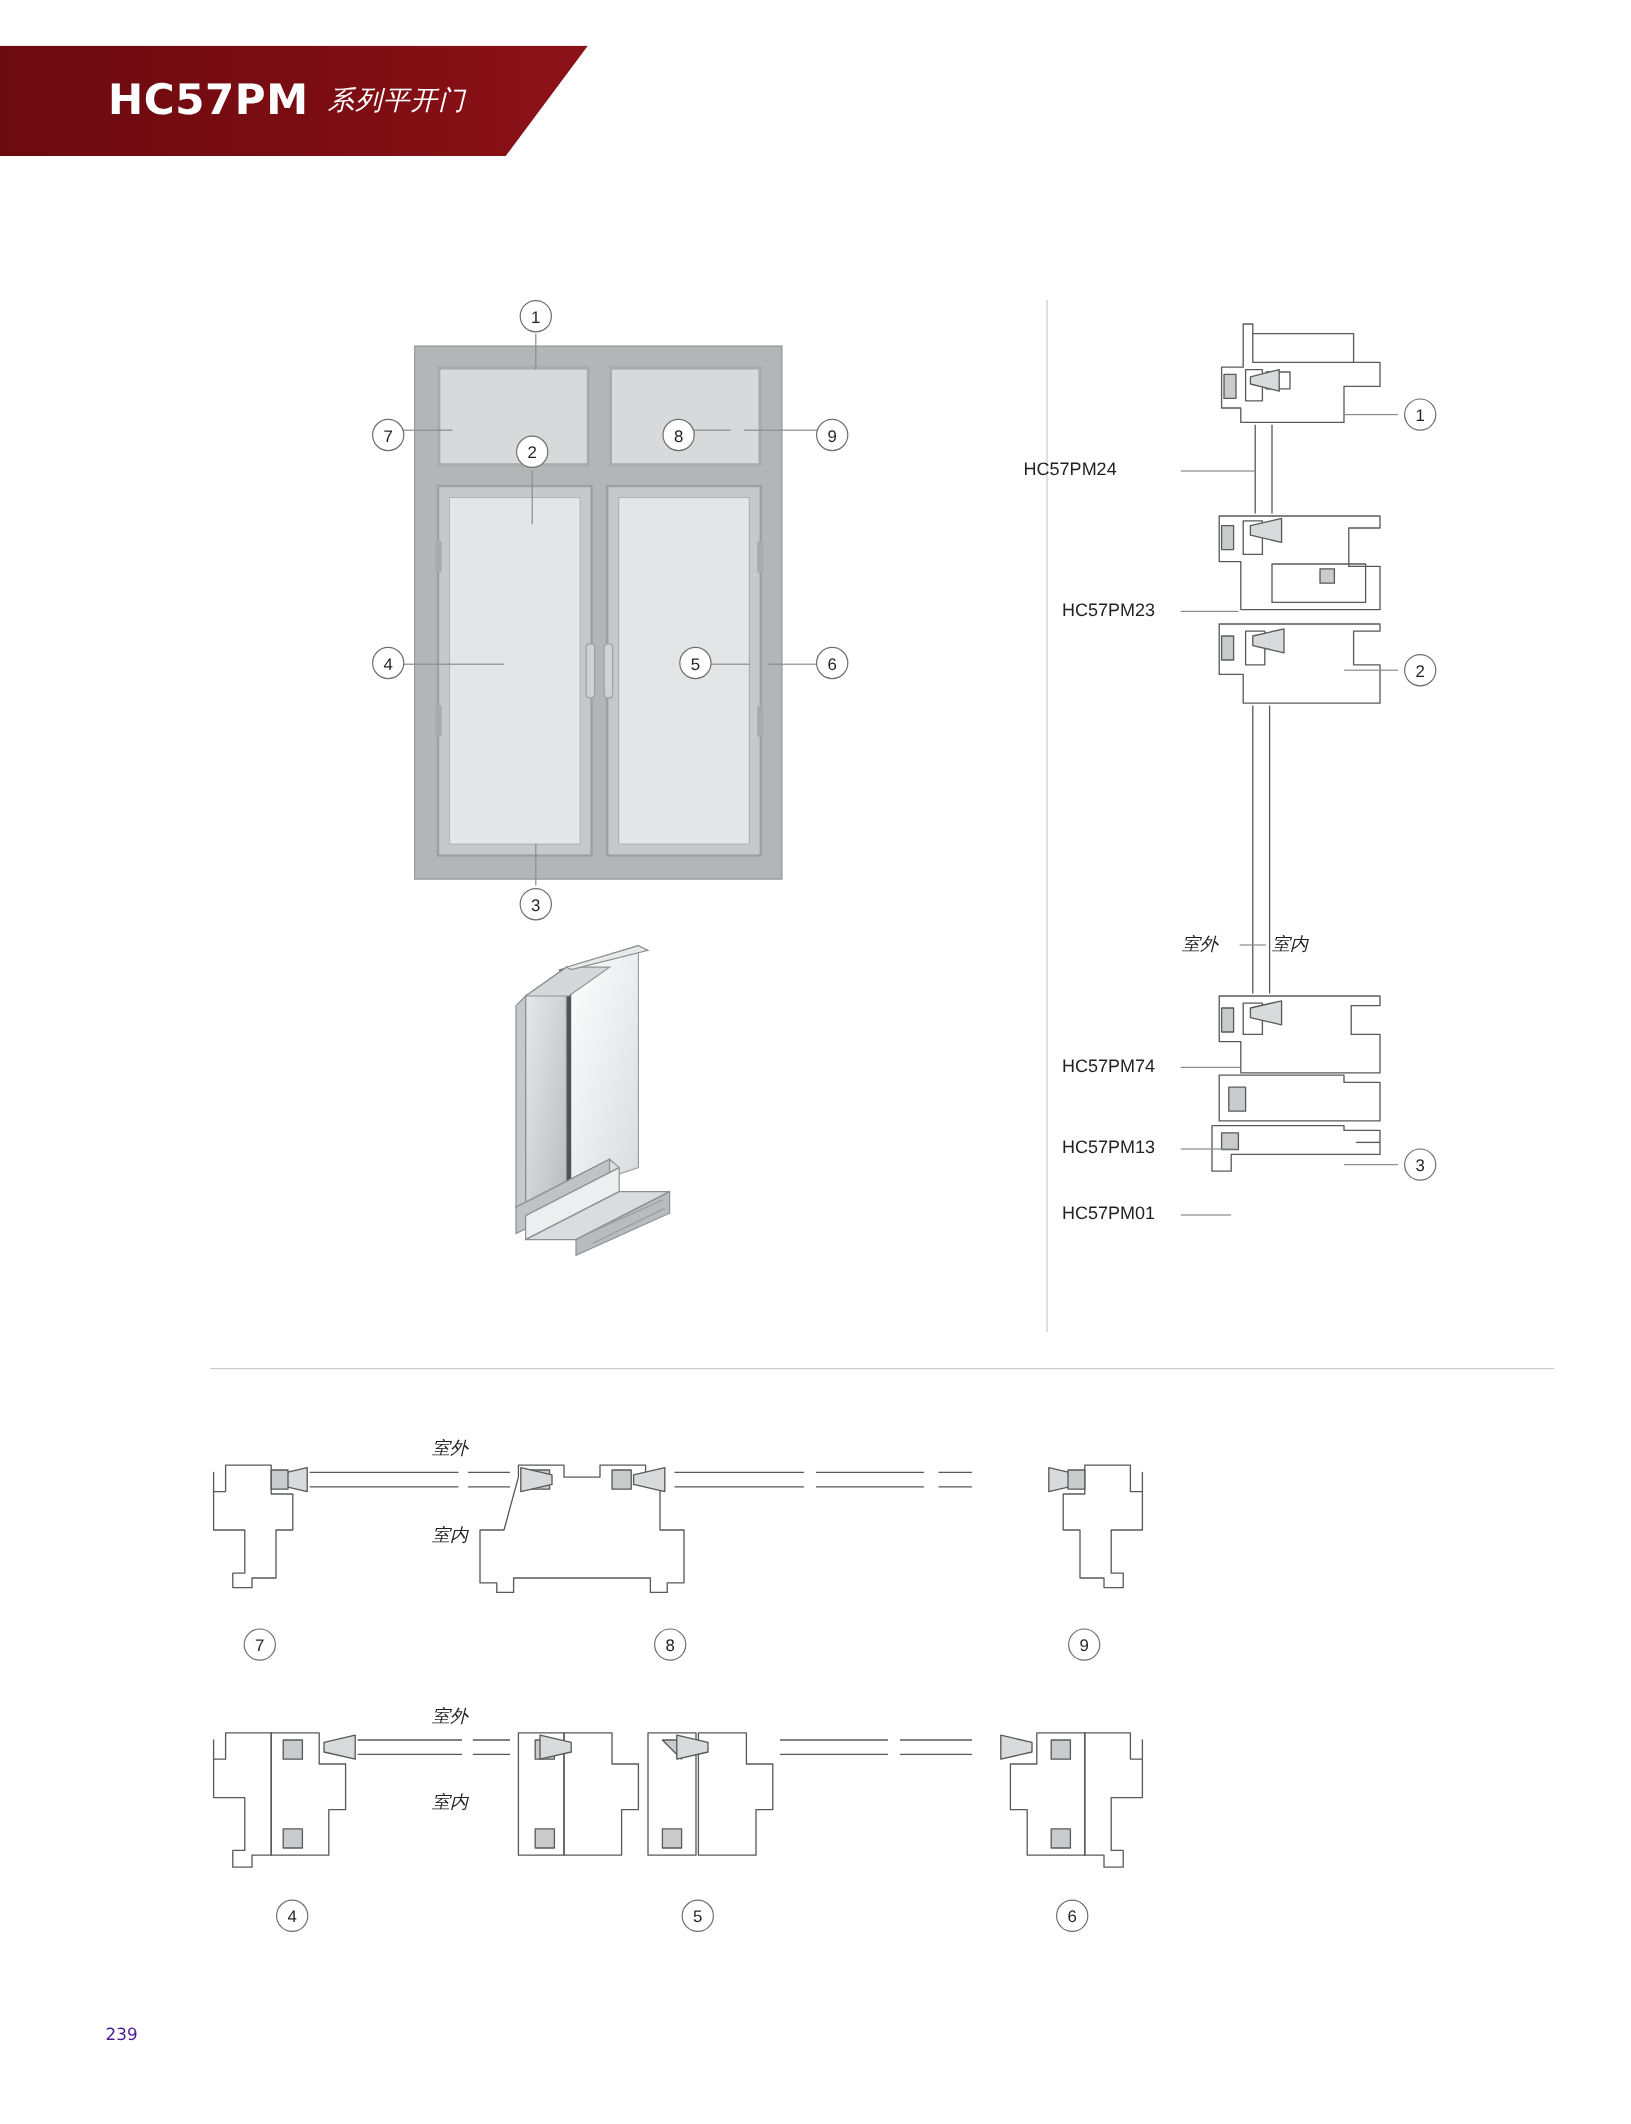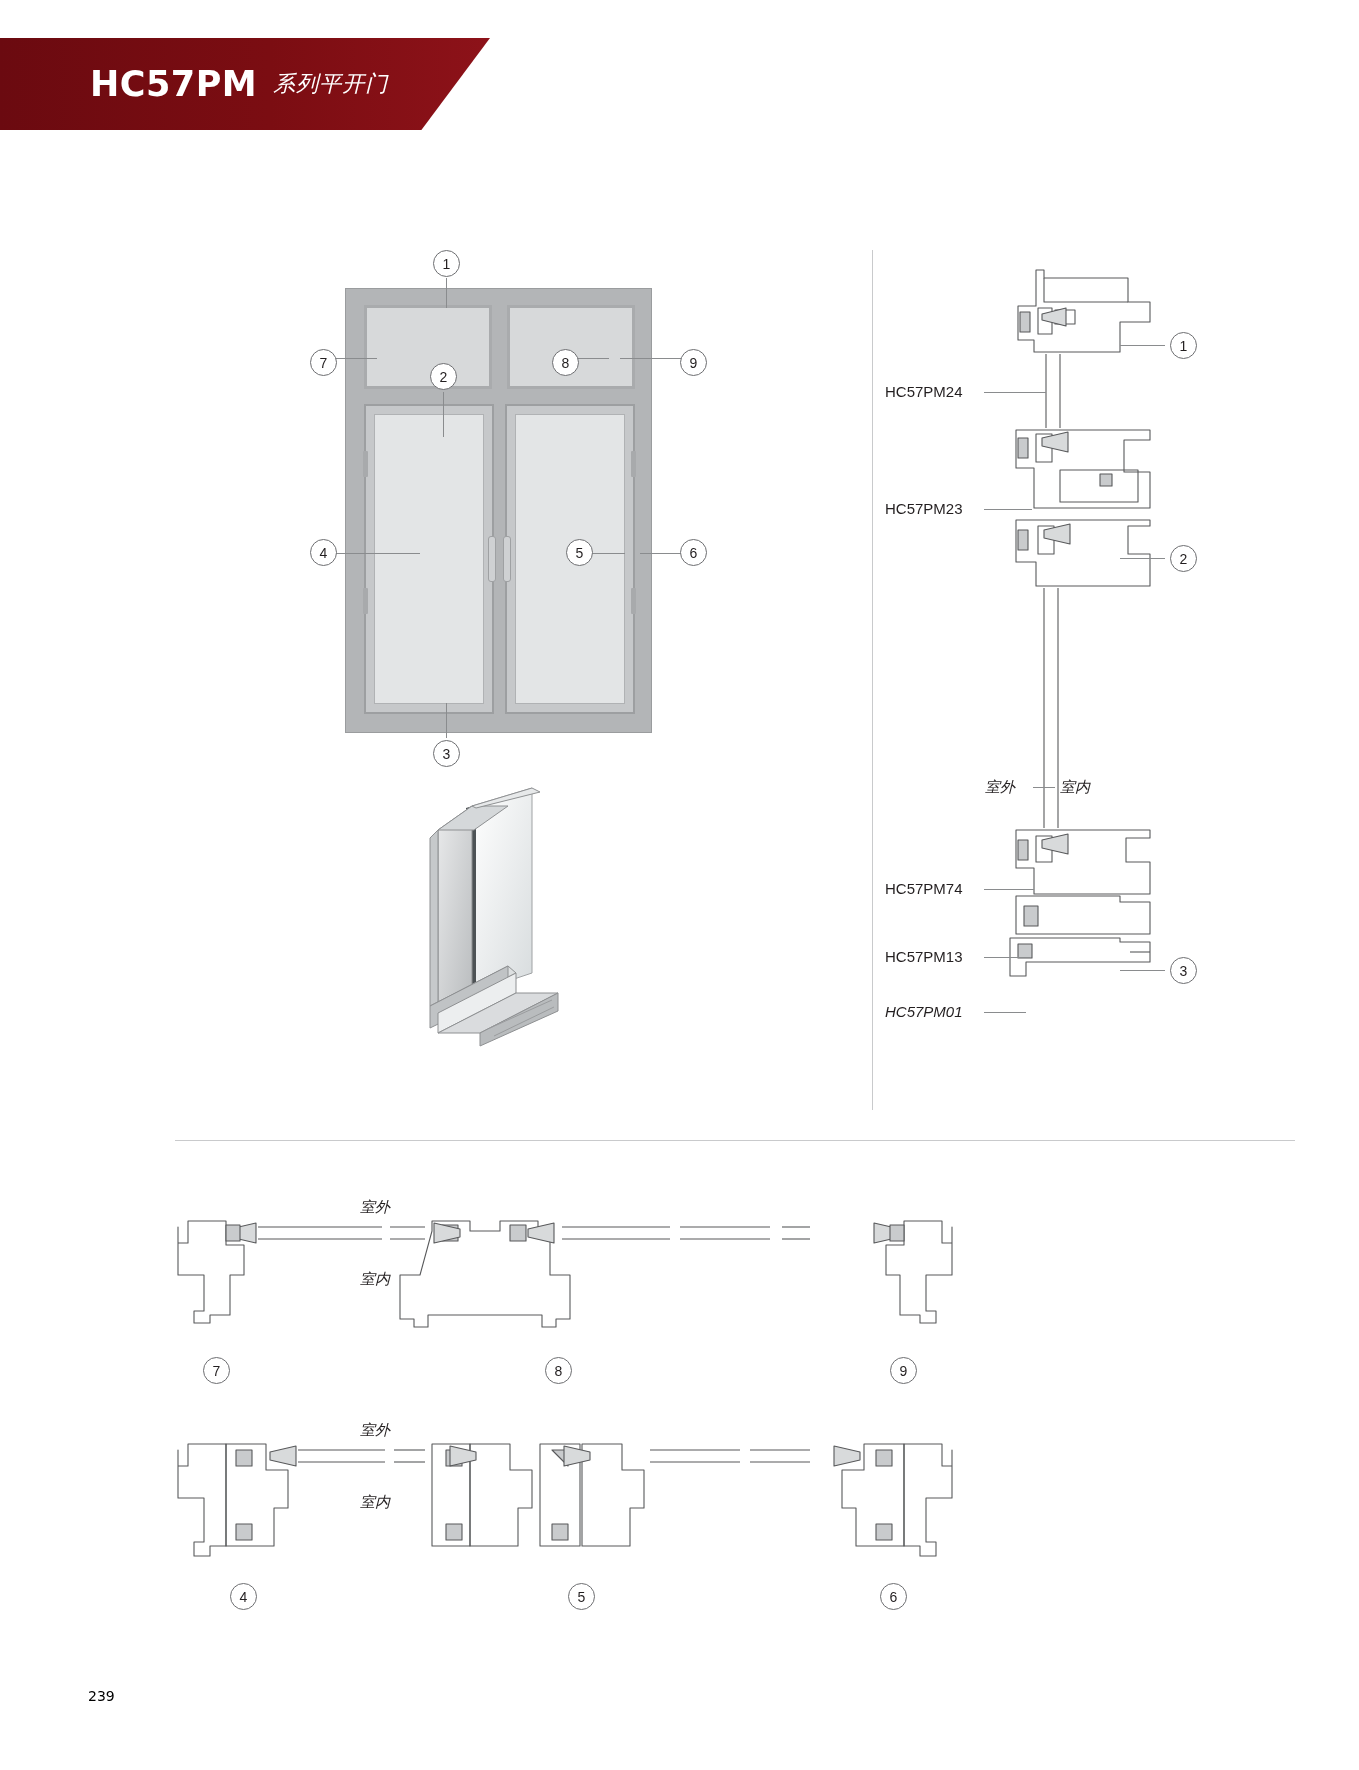--- a/index.html
+++ b/index.html
@@ -118,21 +118,21 @@
   }
   
   .persp{
     position:absolute;left:420px;top:778px;
     width:200px;height:270px;
   }
   
   .sect{position:absolute;}
   .pagenum{
     position:absolute;left:88px;top:1688px;
-    font-size:14px;color:#000000;
+    font-size:14px;color:#4c1d95;
     font-family:"DejaVu Sans",sans-serif;
   }
   svg{display:block;}
 </style>
 </head>
 <body>
 
 <div class="banner">
   <span class="banner-title">HC57PM</span>
   <span class="banner-sub cn">系列平开门</span>
@@ -258,33 +258,33 @@
     <path d="M16 634 L16 672 L150 672 L150 640 L120 640 L120 634 Z"></path>
     <path d="M24 644 L38 644 L38 664 L24 664 Z" fill="#c9cbcd"></path>
 
     <path d="M10 676 L10 714 L26 714 L26 700 L150 700 L150 680 L120 680 L120 676 Z"></path>
     <path d="M18 682 L32 682 L32 696 L18 696 Z" fill="#c9cbcd"></path>
     <path d="M130 690 L150 690"></path>
   </g>
 </svg>
 </div>
 
-<div class="label" style="left:885px;top:383px;">HC57PM24</div>
+<div class="label" style="left:853px;top:383px;">HC57PM24</div>
 <div class="lead h" style="left:984px;top:392px;width:62px;"></div>
 
 <div class="label" style="left:885px;top:500px;">HC57PM23</div>
 <div class="lead h" style="left:984px;top:509px;width:48px;"></div>
 
 <div class="label" style="left:885px;top:880px;">HC57PM74</div>
 <div class="lead h" style="left:984px;top:889px;width:50px;"></div>
 
 <div class="label" style="left:885px;top:948px;">HC57PM13</div>
 <div class="lead h" style="left:984px;top:957px;width:46px;"></div>
 
-<div class="label" style="left:885px;top:1003px;font-style:italic;">HC57PM01</div>
+<div class="label" style="left:885px;top:1003px;">HC57PM01</div>
 <div class="lead h" style="left:984px;top:1012px;width:42px;"></div>
 
 <div class="label cn" style="left:985px;top:778px;">室外</div>
 <div class="label cn" style="left:1060px;top:778px;">室内</div>
 <div class="lead h" style="left:1033px;top:787px;width:22px;"></div>
 
 <div class="lead h" style="left:1120px;top:345px;width:45px;"></div>
 <div class="lead h" style="left:1120px;top:558px;width:45px;"></div>
 <div class="lead h" style="left:1120px;top:970px;width:45px;"></div>
 

